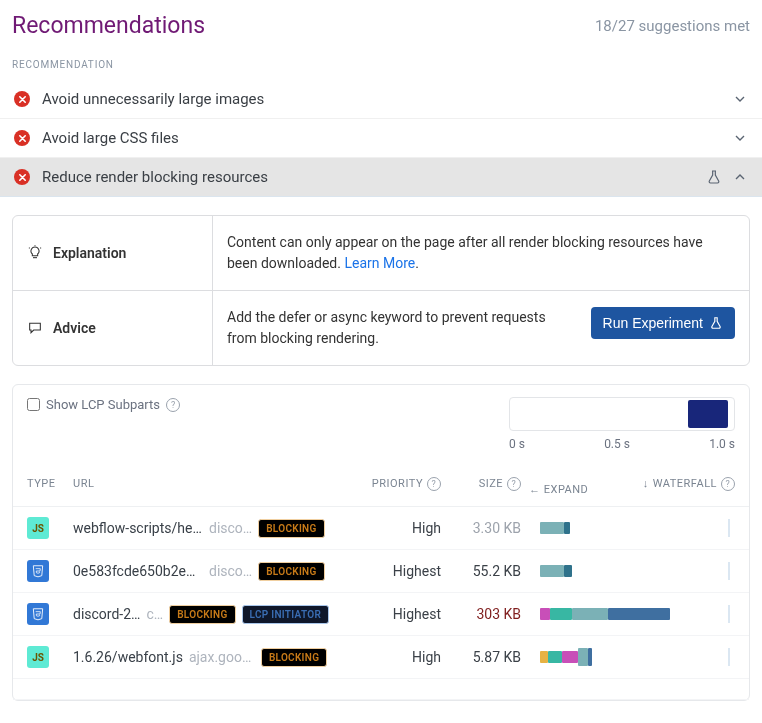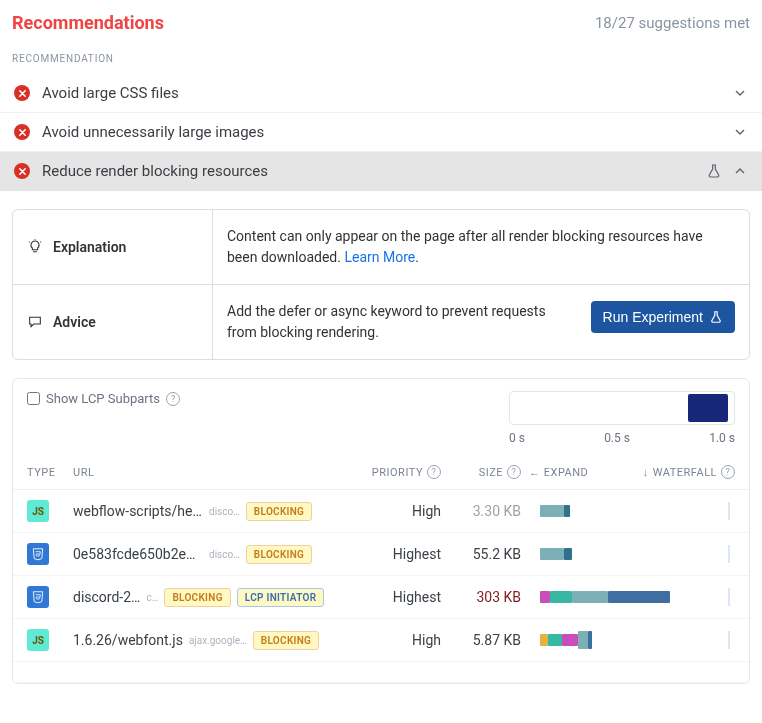--- a/index.html
+++ b/index.html
@@ -10,23 +10,23 @@
     background: #fff;
     width: 762px;
   }
   .header {
     display: flex;
     justify-content: space-between;
     align-items: center;
     padding: 12px 12px 6px 12px;
   }
   .title {
-    font-size: 18px;
-    font-weight: 700;
-    color: #ef4444;
+    font-size: 23px;
+    font-weight: 400;
+    color: #701a75;
   }
   .suggestions-met {
     font-size: 15px;
     color: #8a95a3;
   }
   .section-label {
     font-size: 10px;
     letter-spacing: 0.8px;
     color: #8a95a3;
     padding: 14px 12px 10px 12px;
@@ -125,46 +125,46 @@
     display:grid;
     grid-template-columns: 46px 1fr 80px 80px 214px;
     align-items:center;
     padding: 12px 14px 10px 14px;
     font-size: 11px;
     letter-spacing:0.5px;
     color:#7b8592;
     border-bottom:1px solid #eef0f2;
   }
   .col-right { text-align:right; display:flex; align-items:center; justify-content:flex-end; gap:4px;}
-  .col-expand { text-align:left; font-size:11px; color:#7b8592; padding-left:8px;}
+  .col-expand { text-align:left; font-size:11px; color:#7b8592; padding-left:8px;margin-top:12px;}
   .col-wf { text-align:right; display:flex; align-items:center; justify-content:flex-end; gap:4px;}
   .rows > .trow {
     display:grid;
     grid-template-columns: 46px 1fr 80px 80px 214px;
     align-items:center;
     padding: 10px 14px;
     border-bottom:1px solid #f3f4f6;
     font-size:14px;
   }
   .filetag {
     width:22px; height:22px; border-radius:3px;
     display:flex; align-items:center; justify-content:center;
     font-size:10px; font-weight:700;
   }
   .js-tag { background:#5eead4; color:#6b5500; }
   .css-tag { background:#3178d6; color:#fff; }
   .css-tag svg { width:14px; height:14px; }
   .url-cell { display:flex; align-items:center; gap:6px; overflow:hidden; }
   .url-main { color:#394048; white-space:nowrap; overflow:hidden; text-overflow:ellipsis; max-width:130px;}
-  .url-host { color:#aeb4bd; font-size:10px; white-space:nowrap; overflow:hidden; text-overflow:ellipsis; max-width:66px;}
+  .url-host { color:#aeb4bd; font-size:14px; white-space:nowrap; overflow:hidden; text-overflow:ellipsis; max-width:66px;}
   .badge {
     font-size:10px; font-weight:600; border-radius:3px; padding:3px 7px; letter-spacing:0.3px;
   }
-  .b-block { background:#fef9c3; border:1px solid #f0cfa0; color:#c77a18; }
-  .b-lcp { background:#fef9c3; border:1px solid #a9c6ea; color:#3a6db3; }
+  .b-block { background:#000000; border:1px solid #f0cfa0; color:#c77a18; }
+  .b-lcp { background:#0f172a; border:1px solid #a9c6ea; color:#3a6db3; }
   .prio { text-align:right; color:#3b4148; }
   .size { text-align:right; color:#3b4148; }
   .size.red { color:#7f1d1d; }
   .size.grey { color:#9da3ac; }
   .wf-cell { position:relative; height:18px; width:100%; border-left:1px solid #fff; }
   .wf-cell .bar { position:absolute; top:3px; height:12px; border-radius:1px; }
   .wf-cell .tick { position:absolute; top:0; bottom:0; width:2px; background:#dbe7f2; }
   .arrow { font-size:11px; }
 </style>
 </head>
@@ -177,34 +177,34 @@
 
 <div class="section-label">RECOMMENDATION</div>
 
 <div id="rec-list">
     <div class="rec-row">
       <span class="status-dot">
         <svg viewBox="0 0 10 10">
           <path d="M2 2l6 6M8 2l-6 6" stroke="#fff" stroke-width="1.8" stroke-linecap="round"></path>
         </svg>
       </span>
-      <span class="rec-text">Avoid large CSS files</span>
+      <span class="rec-text">Avoid unnecessarily large images</span>
       <span class="chevron">
         <svg viewBox="0 0 24 24" fill="none" stroke="currentColor" stroke-width="2">
           <polyline points="6 9 12 15 18 9"></polyline>
         </svg>
       </span>
     </div>
     <div class="rec-row">
       <span class="status-dot">
         <svg viewBox="0 0 10 10">
           <path d="M2 2l6 6M8 2l-6 6" stroke="#fff" stroke-width="1.8" stroke-linecap="round"></path>
         </svg>
       </span>
-      <span class="rec-text">Avoid unnecessarily large images</span>
+      <span class="rec-text">Avoid large CSS files</span>
       <span class="chevron">
         <svg viewBox="0 0 24 24" fill="none" stroke="currentColor" stroke-width="2">
           <polyline points="6 9 12 15 18 9"></polyline>
         </svg>
       </span>
     </div>
     <div class="rec-row rec-row-active">
       <span class="status-dot">
         <svg viewBox="0 0 10 10">
           <path d="M2 2l6 6M8 2l-6 6" stroke="#fff" stroke-width="1.8" stroke-linecap="round"></path>

